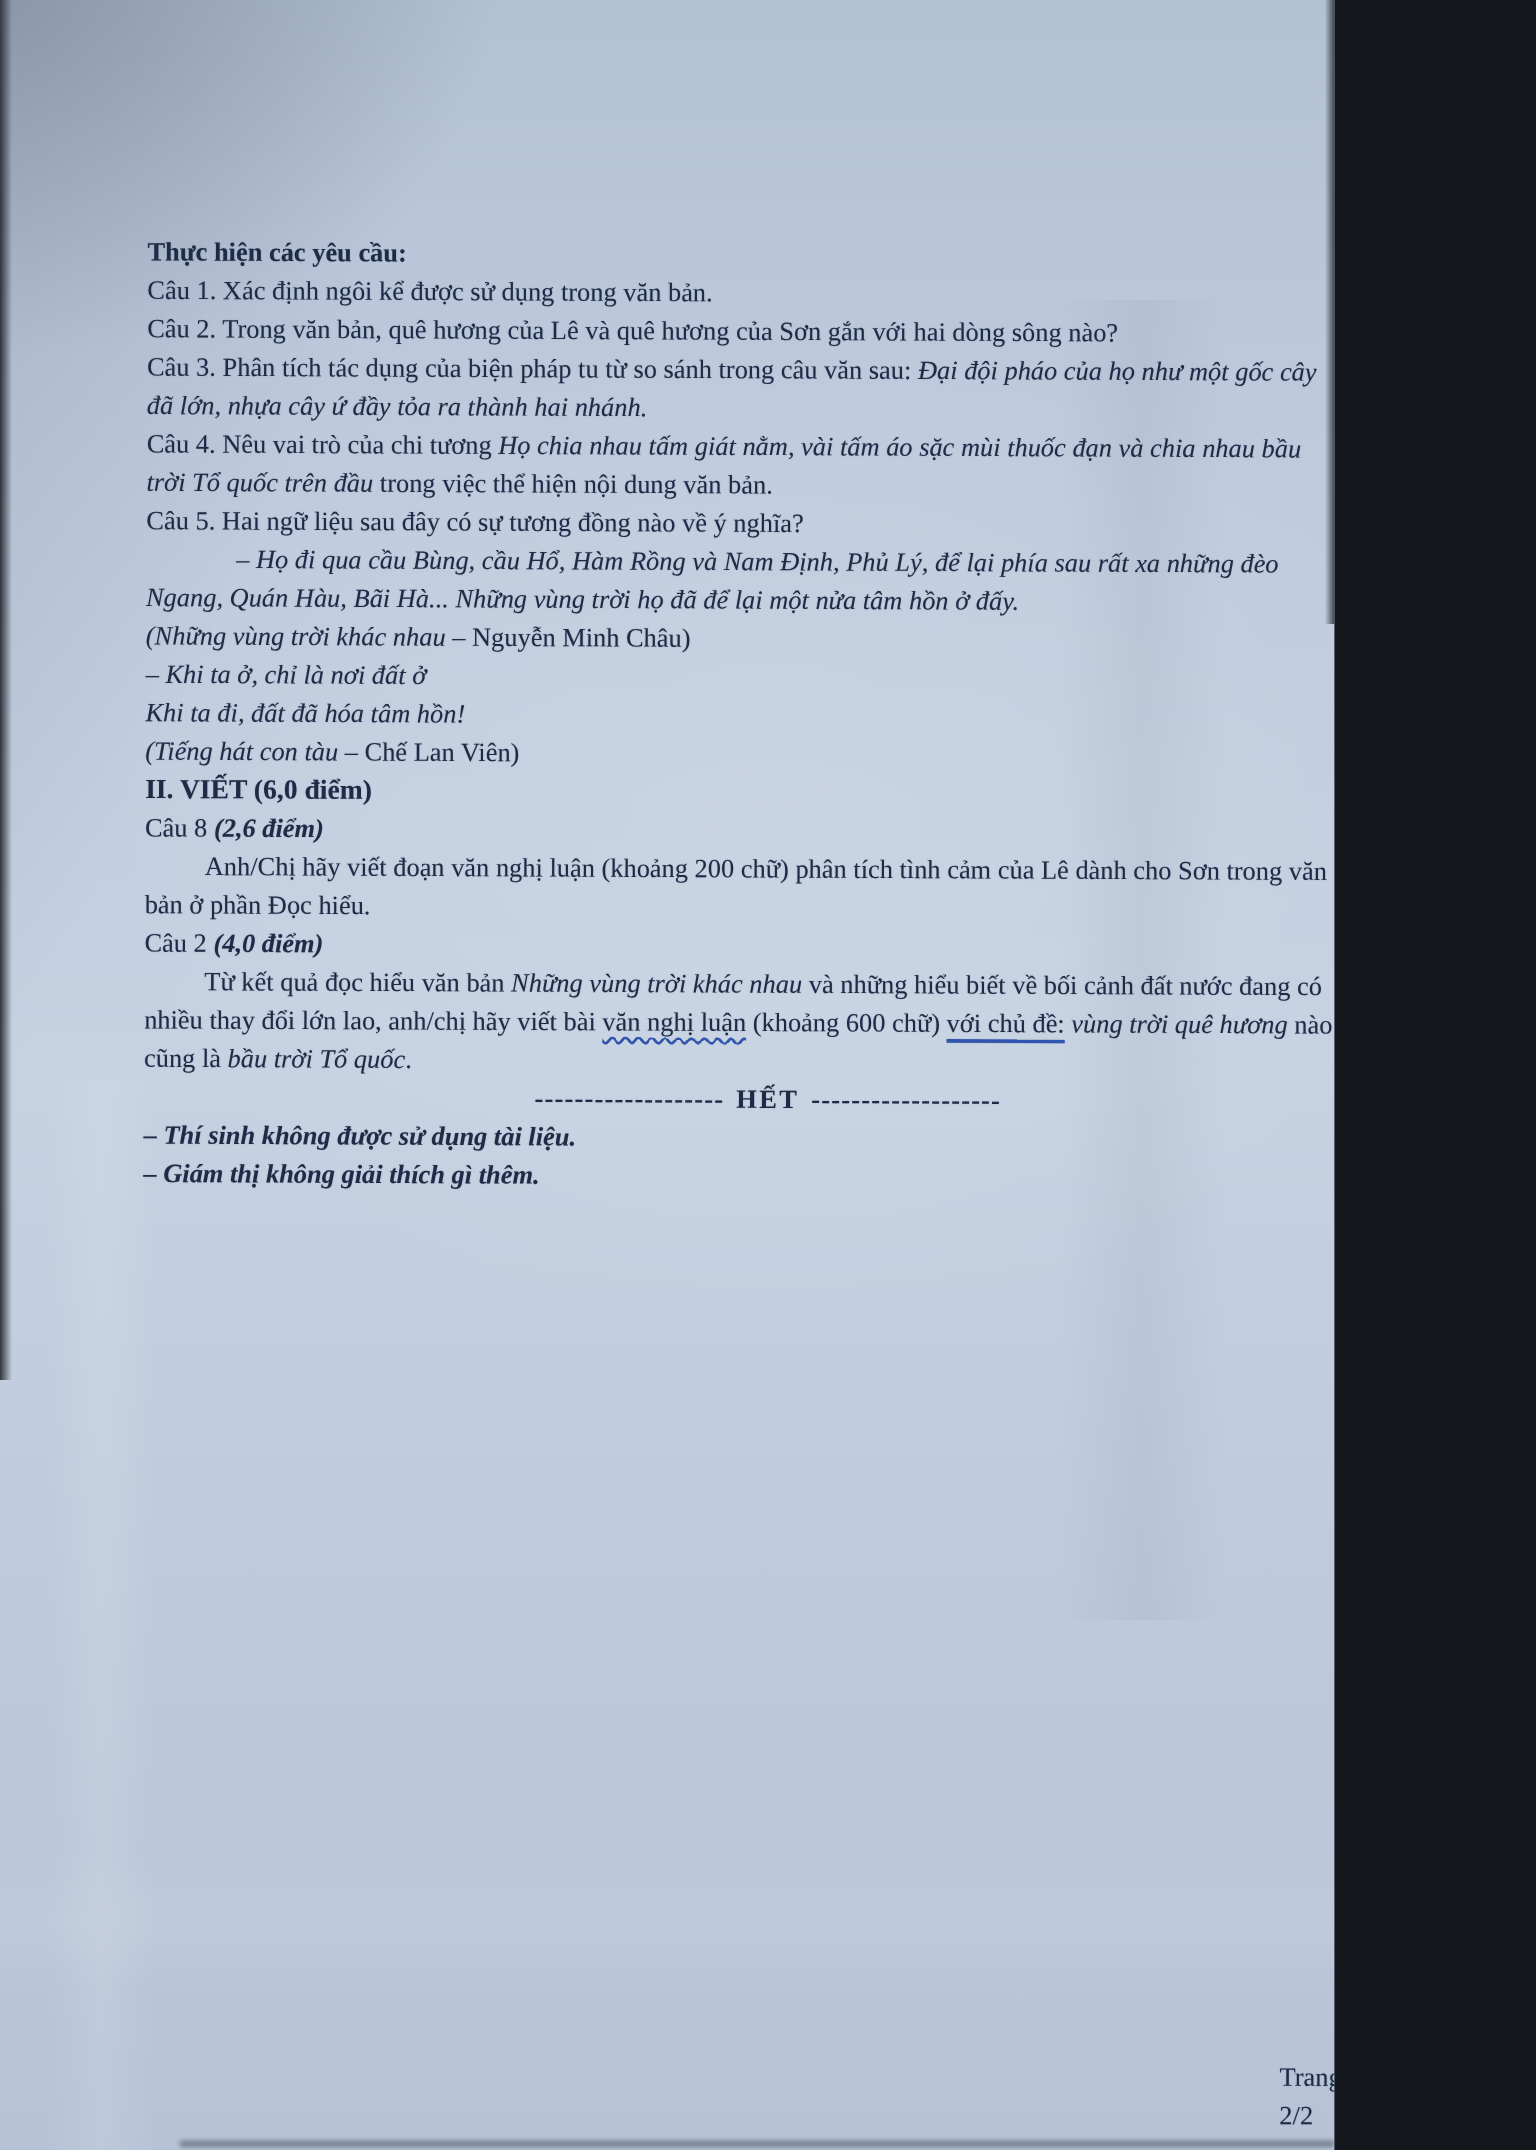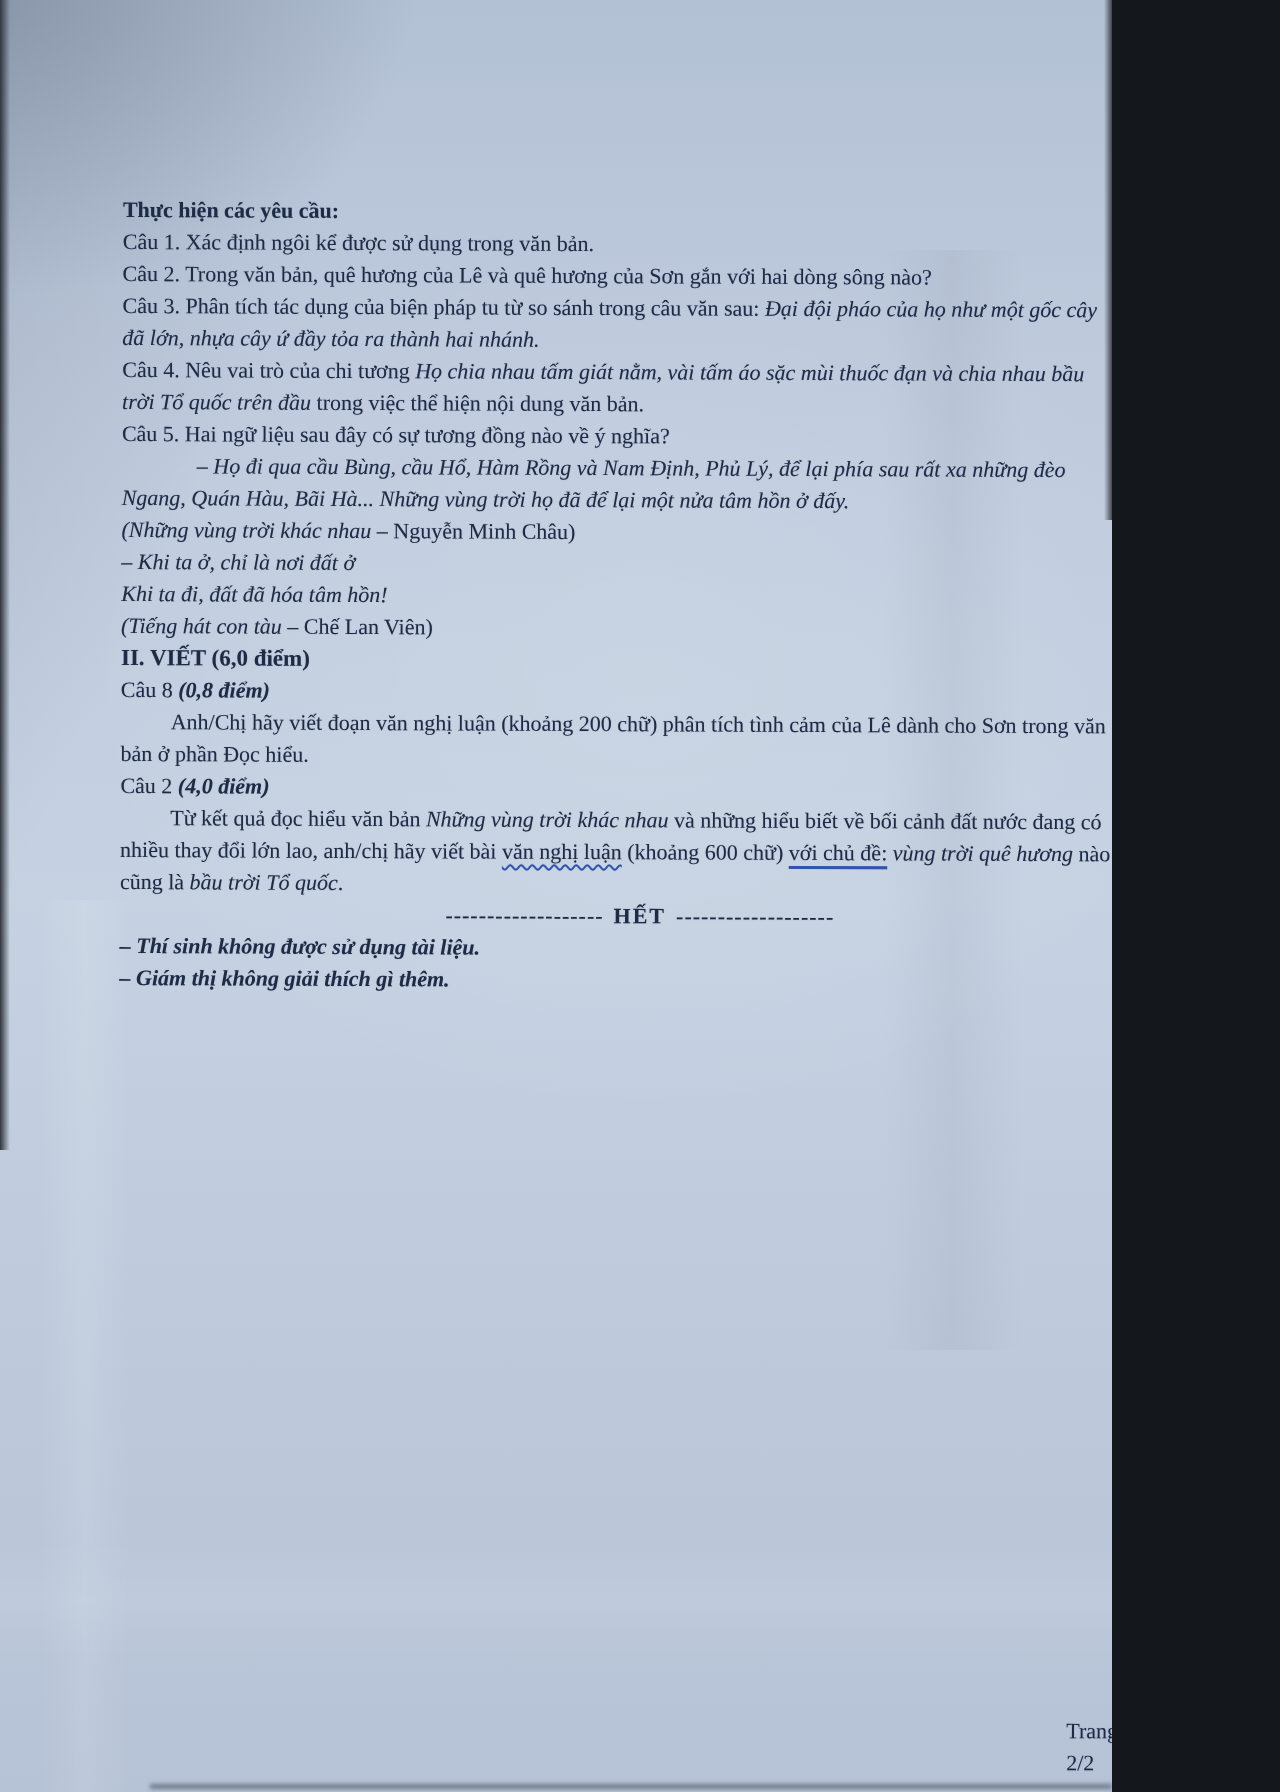--- a/index.html
+++ b/index.html
@@ -120,21 +120,21 @@
 
     <p class="source2">
       <span class="i">(Tiếng hát con tàu – </span><span>Chế Lan Viên)</span>
     </p>
 
     <p class="section-heading">
       <span>II. VIẾT (6,0 điểm)</span>
     </p>
 
     <p class="q-heading">
-      <span class="b">Câu 8</span><span class="bi"> (0,8 điểm)</span>
+      <span class="b">Câu 8</span><span class="bi"> (2,6 điểm)</span>
     </p>
 
     <p class="body-para">
       <span>Anh/Chị hãy viết đoạn văn nghị luận (khoảng 200 chữ) phân tích tình cảm của Lê dành cho Sơn trong văn bản ở phần Đọc hiểu.</span>
     </p>
 
     <p class="q-heading2">
       <span class="b">Câu 2</span><span class="bi"> (4,0 điểm)</span>
     </p>
 

